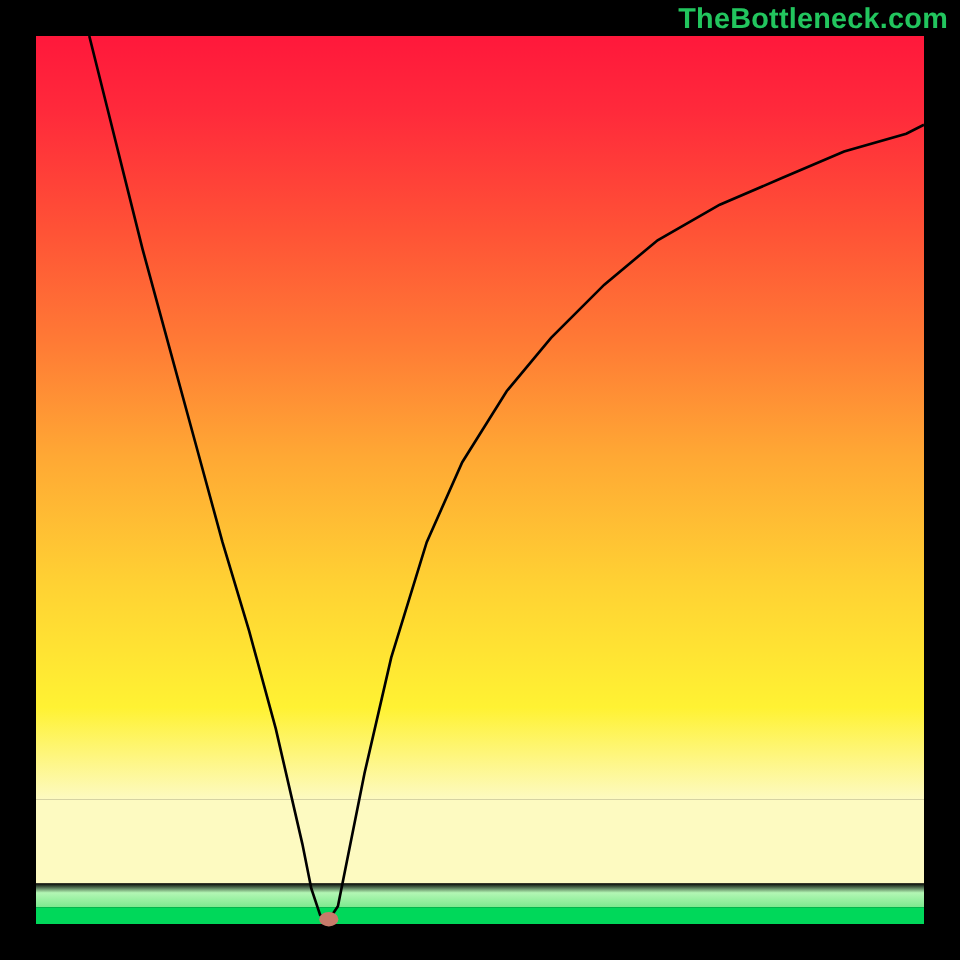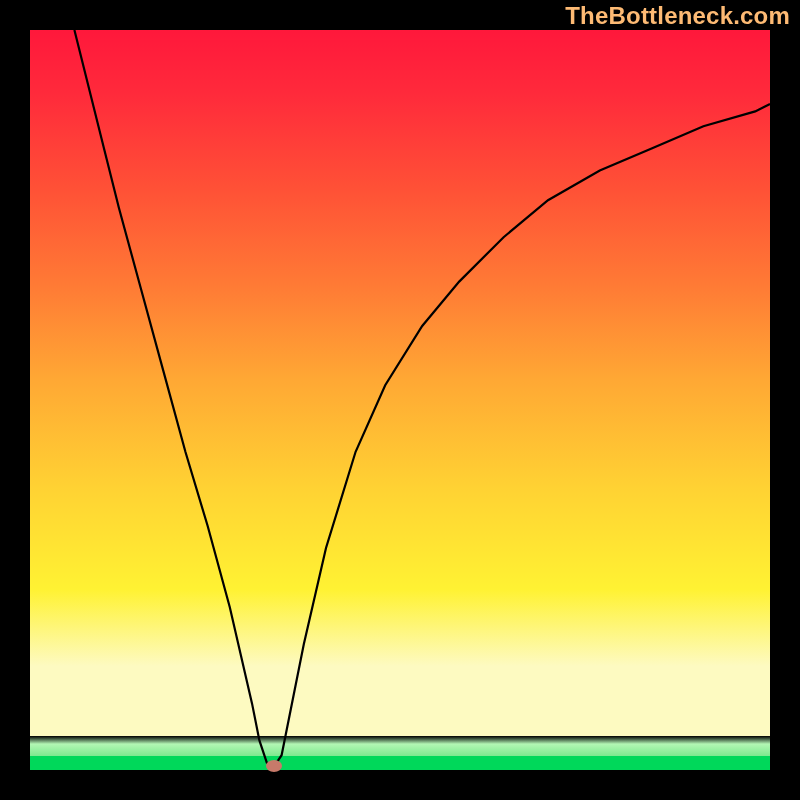--- a/index.html
+++ b/index.html
@@ -14,21 +14,21 @@
   .frame {
     position: relative;
     width: 800px;
     height: 800px;
     background: #000;
   }
   .watermark {
     position: absolute;
     top: 2px;
     right: 10px;
-    color: #fdba74;
+    color: #22c55e;
     font-size: 24px;
     font-weight: 600;
     letter-spacing: 0.2px;
     user-select: none;
   }
   .plot {
     position: absolute;
     left: 30px;
     top: 30px;
     width: 740px;

